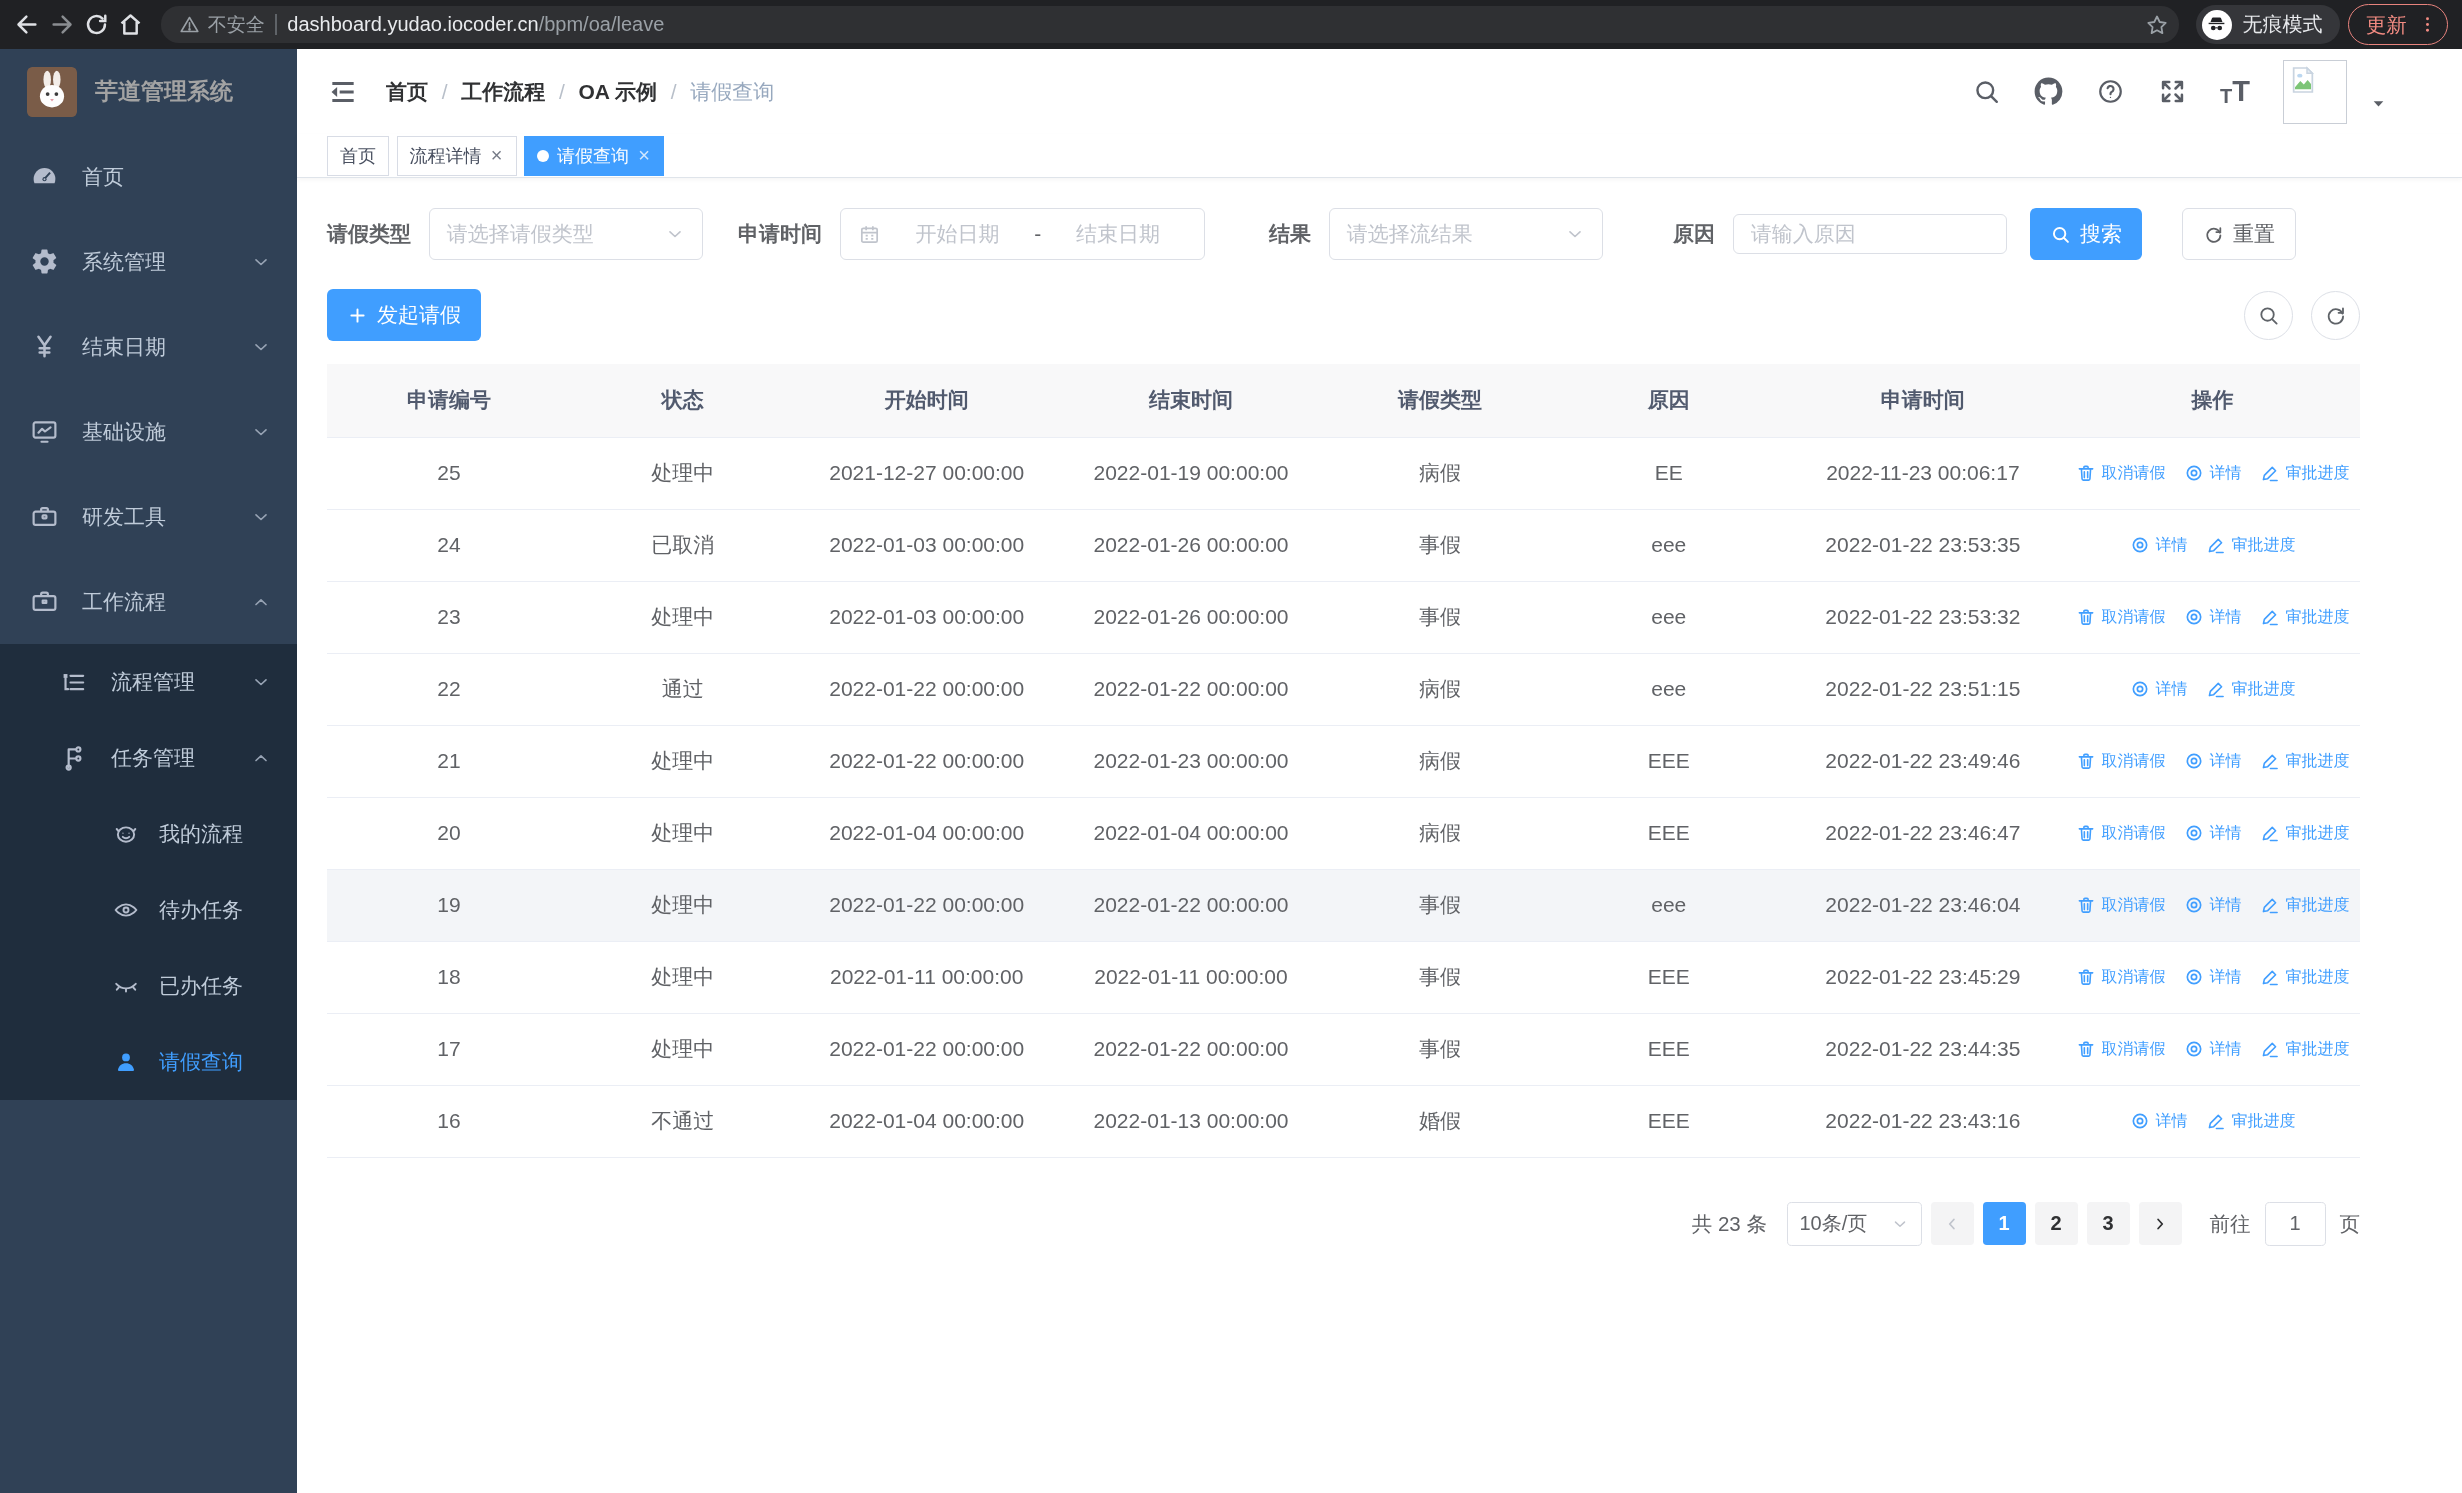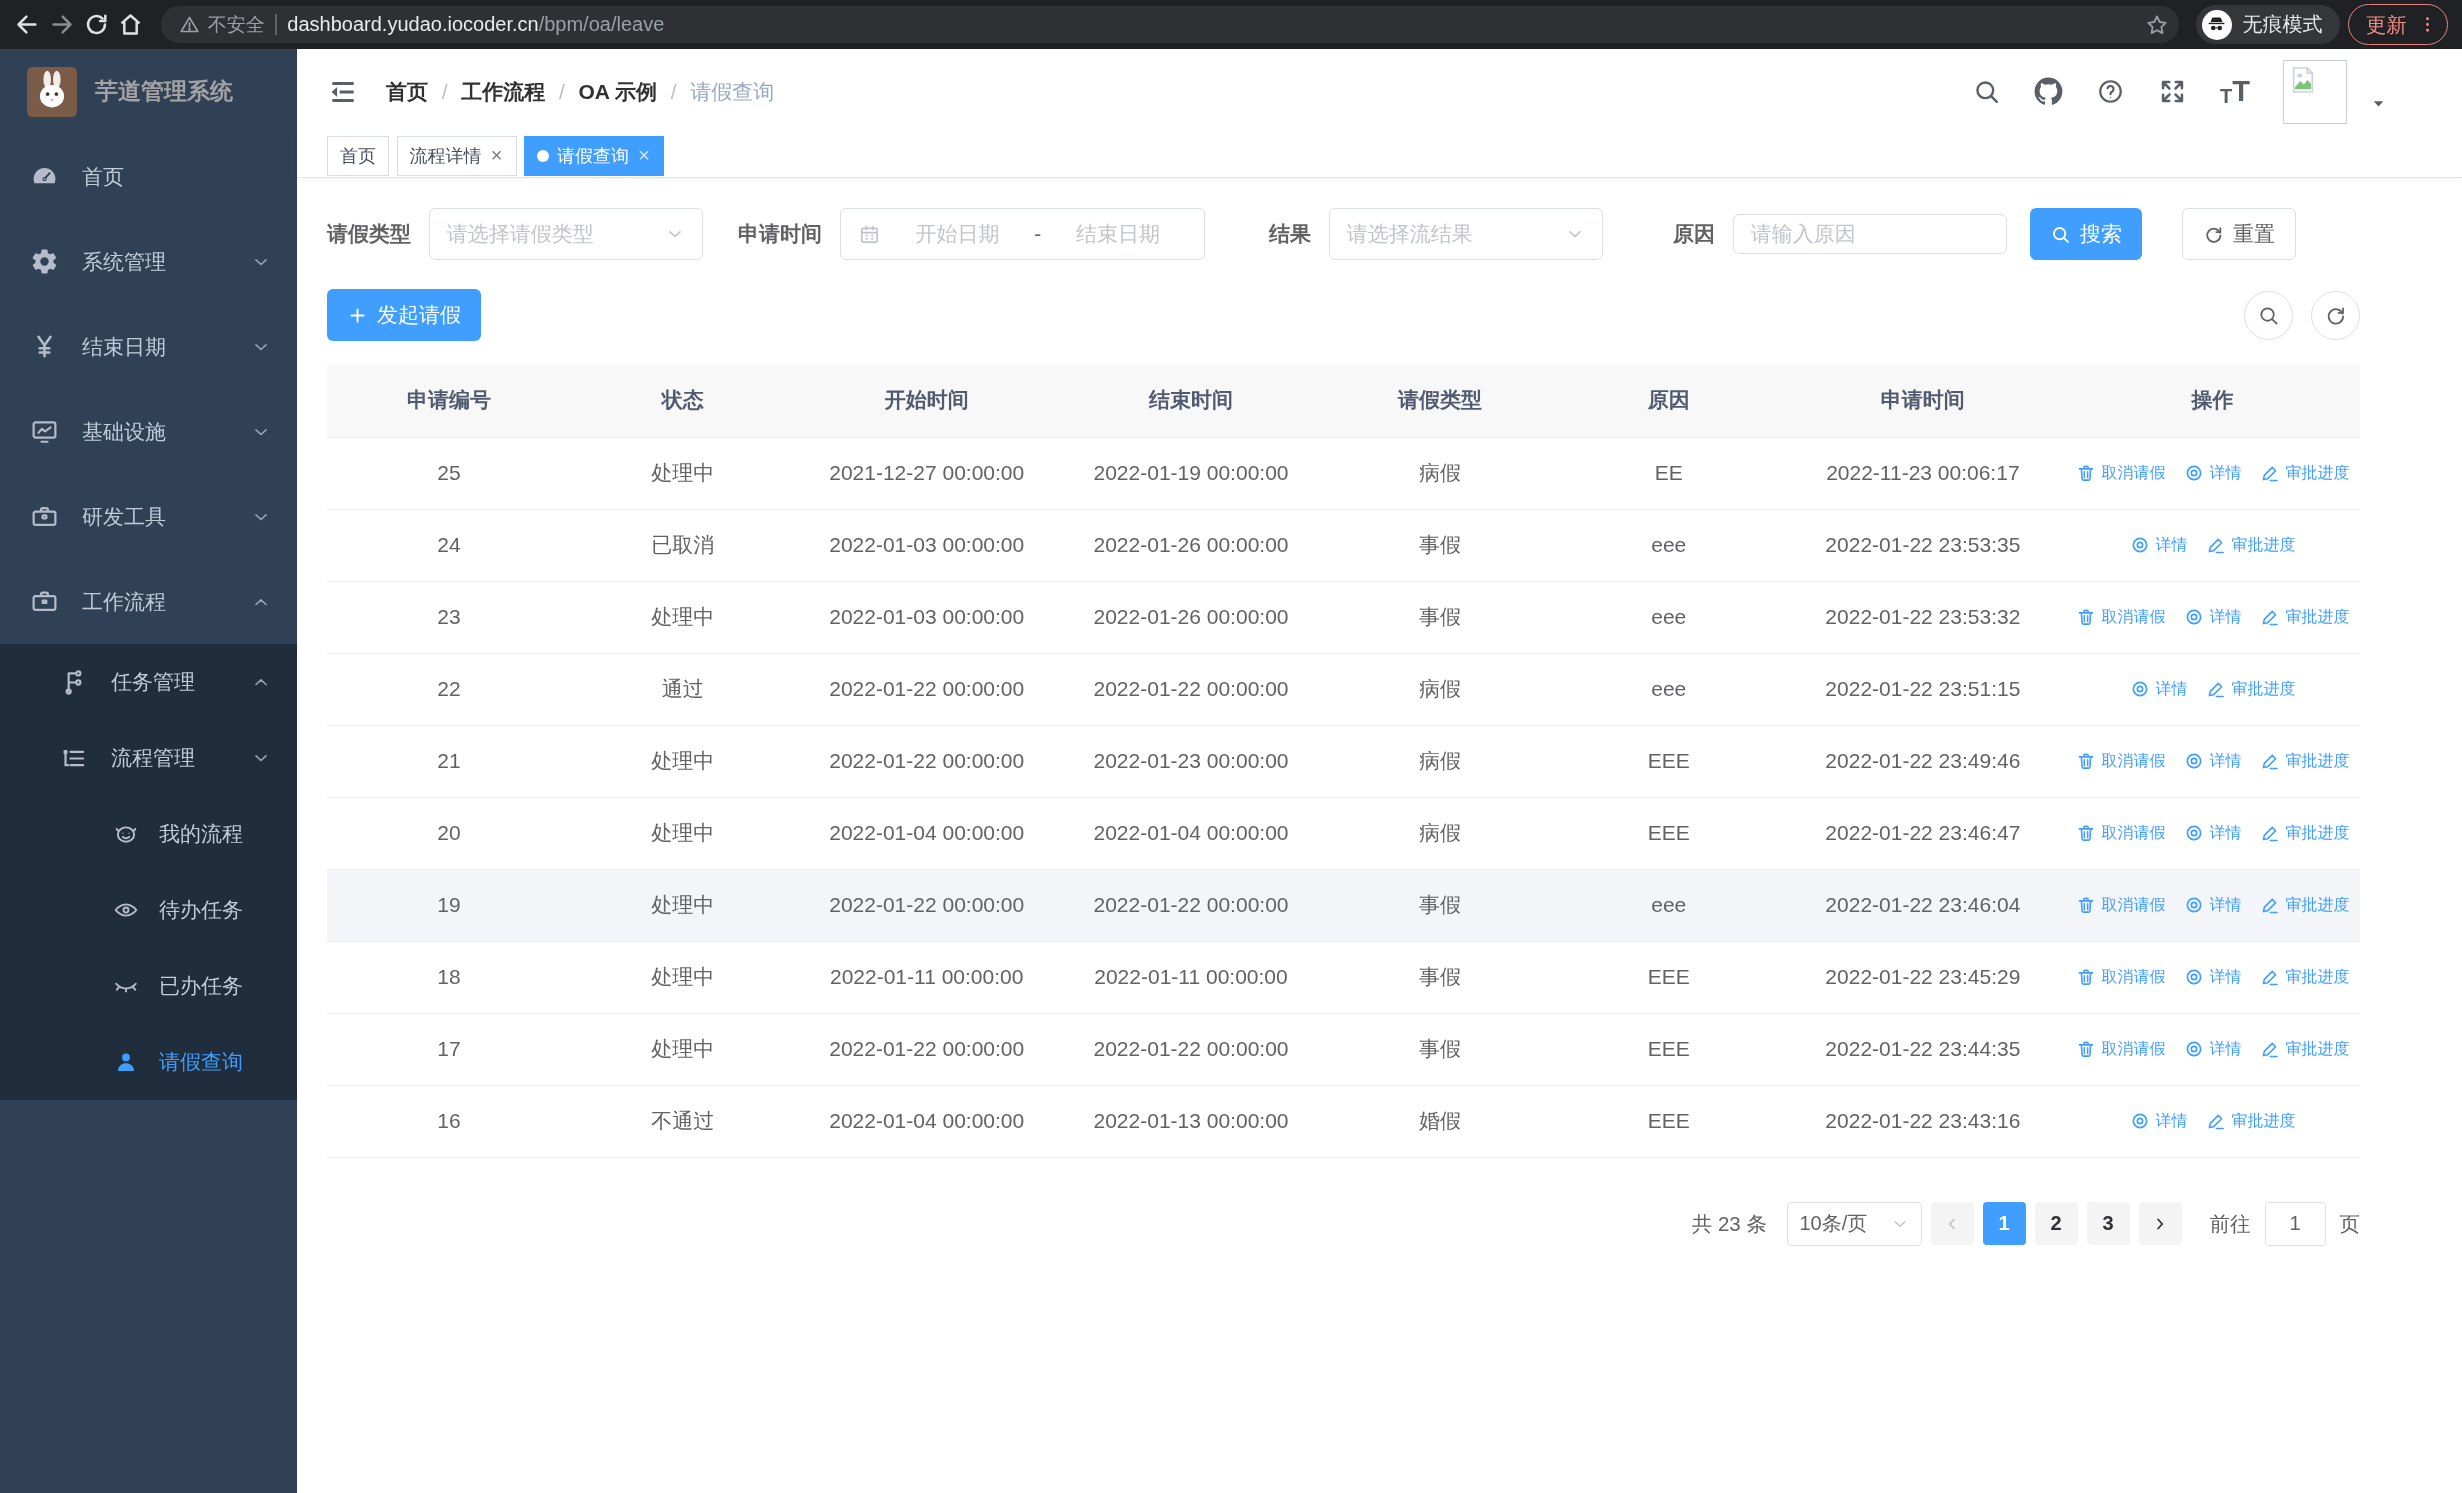--- a/index.html
+++ b/index.html
@@ -277,46 +277,46 @@
           <span class="mlabel">工作流程</span>
           <span class="icon arrow">
             <svg viewBox="0 0 24 24" fill="none" stroke="currentColor" stroke-width="2" stroke-linecap="round" stroke-linejoin="round">
               <path d="m6 15 6-5.5L18 15"></path>
             </svg>
           </span>
         </div>
         <div class="submenu">
           <div class="menu-item lv1">
             <span class="icon">
+              <svg viewBox="0 0 24 24" fill="none" stroke="currentColor" stroke-width="1.8" stroke-linecap="round">
+                <path d="M9.5 6.5H20M9.5 12H20M9.5 17.5H20"></path>
+                <rect x="3.8" y="5" width="3.2" height="3.2" fill="currentColor" stroke="none"></rect>
+                <path d="M5.4 8.4v9.1H7.5"></path>
+              </svg>
+            </span>
+            <span class="mlabel">流程管理</span>
+            <span class="icon arrow">
+              <svg viewBox="0 0 24 24" fill="none" stroke="currentColor" stroke-width="2" stroke-linecap="round" stroke-linejoin="round">
+                <path d="m6 9.5 6 5.5 6-5.5"></path>
+              </svg>
+            </span>
+          </div>
+          <div class="menu-item lv1">
+            <span class="icon">
               <svg viewBox="0 0 24 24" fill="none" stroke="currentColor" stroke-width="1.8" stroke-linecap="round" stroke-linejoin="round">
                 <path d="M8 4.5h5.5M8 4.5v15M8 12h5.5"></path>
                 <circle cx="16" cy="4.5" r="1.7"></circle>
                 <circle cx="16" cy="12" r="1.7"></circle>
                 <circle cx="8" cy="19.5" r="1.7"></circle>
               </svg>
             </span>
             <span class="mlabel">任务管理</span>
             <span class="icon arrow">
               <svg viewBox="0 0 24 24" fill="none" stroke="currentColor" stroke-width="2" stroke-linecap="round" stroke-linejoin="round">
                 <path d="m6 15 6-5.5L18 15"></path>
-              </svg>
-            </span>
-          </div>
-          <div class="menu-item lv1">
-            <span class="icon">
-              <svg viewBox="0 0 24 24" fill="none" stroke="currentColor" stroke-width="1.8" stroke-linecap="round">
-                <path d="M9.5 6.5H20M9.5 12H20M9.5 17.5H20"></path>
-                <rect x="3.8" y="5" width="3.2" height="3.2" fill="currentColor" stroke="none"></rect>
-                <path d="M5.4 8.4v9.1H7.5"></path>
-              </svg>
-            </span>
-            <span class="mlabel">流程管理</span>
-            <span class="icon arrow">
-              <svg viewBox="0 0 24 24" fill="none" stroke="currentColor" stroke-width="2" stroke-linecap="round" stroke-linejoin="round">
-                <path d="m6 9.5 6 5.5 6-5.5"></path>
               </svg>
             </span>
           </div>
           <div class="menu-item lv2">
             <span class="icon">
               <svg viewBox="0 0 24 24" fill="none" stroke="currentColor" stroke-width="1.8" stroke-linecap="round">
                 <ellipse cx="12" cy="12.5" rx="7.5" ry="6.6"></ellipse>
                 <circle cx="9.2" cy="11.2" r=".6" fill="currentColor" stroke="none"></circle>
                 <circle cx="14.8" cy="11.2" r=".6" fill="currentColor" stroke="none"></circle>
                 <path d="M9 14.6c.9.9 1.9 1.3 3 1.3s2.1-.4 3-1.3"></path>

